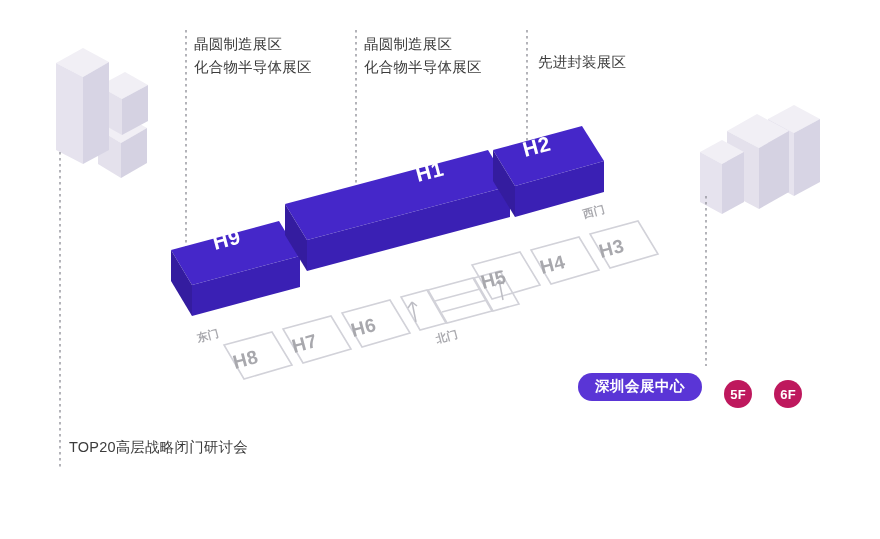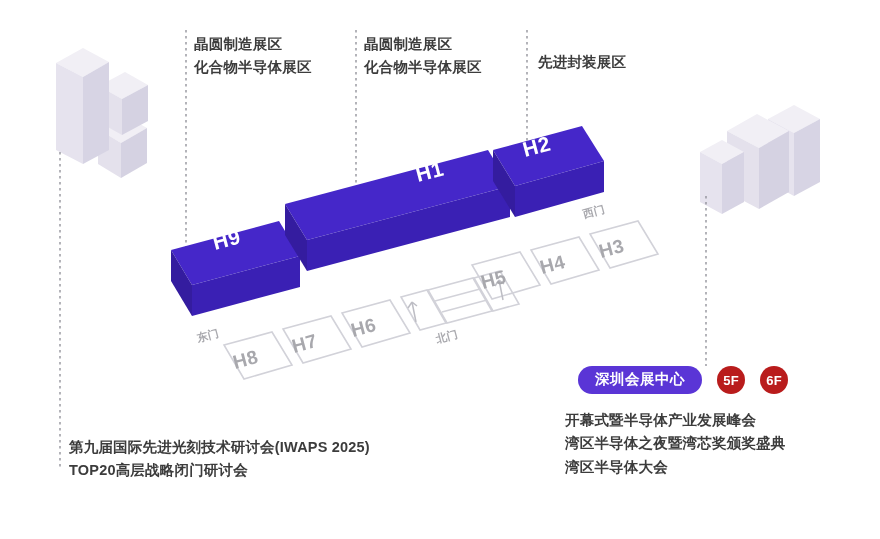--- a/index.html
+++ b/index.html
@@ -11,59 +11,60 @@
     color:#3f3f3f;
   }
   #stage { position:absolute; inset:0; width:880px; height:539px; }
 
   svg.layer { position:absolute; left:0; top:0; width:880px; height:539px; }
 
   
   .anno {
     position:absolute;
     font-size:14.5px;
-    font-weight:700;
+    font-weight:400;
     line-height:1.62;
     color:#3c3c3c;
     white-space:nowrap;
     letter-spacing:.2px;
   }
   .anno div { }
 
   #anno-a { left:194px; top:33px; }
   #anno-b { left:364px; top:33px; }
   #anno-c { left:538px; top:51px; }
 
   #anno-left  { left:69px;  top:436px; }
   #anno-right { left:565px; top:409px; }
 
   
   #badge-row {
     position:absolute; left:578px; top:366px;
-    display:flex; align-items:center; gap:15px;
+    display:flex; align-items:center; gap:22px;
   }
   .pill {
     background:#5a35d6;
     color:#fff;
     border-radius:999px;
     font-size:14.5px;
     font-weight:700;
     padding:5px 17px 6px 17px;
     letter-spacing:.5px;
     line-height:1.15;
   }
   .floor {
-    background:#b91c1c;
+    background:#be185d;
     color:#fff;
     border-radius:999px;
     font-size:13px;
     font-weight:700;
     width:28px; height:28px;
     display:flex; align-items:center; justify-content:center;
     letter-spacing:.2px;
+    margin-top:14px;
   }
 
   
   text { font-family:"Liberation Sans","DejaVu Sans",sans-serif; }
   .hall-on  { fill:#ffffff; font-size:21px; font-weight:700; letter-spacing:.5px;}
   .hall-off { fill:#a8a8ad; font-size:19px; font-weight:700; letter-spacing:.5px;}
   .gate     { fill:#a9a9ae; font-size:11px; font-weight:700;}
 </style>
 </head>
 <body>
@@ -192,29 +193,23 @@
   <div class="anno" id="anno-b">
     <div>晶圆制造展区</div>
     <div>化合物半导体展区</div>
   </div>
 
   <div class="anno" id="anno-c">
     <div>先进封装展区</div>
   </div>
 
   <div class="anno" id="anno-left">
-    <div>第九届国际先进光刻技术研讨会(IWAPS 2025)</div>
     <div>TOP20高层战略闭门研讨会</div>
   </div>
 
   <div id="badge-row">
     <span class="pill">深圳会展中心</span>
     <span class="floor">5F</span>
     <span class="floor">6F</span>
   </div>
 
-  <div class="anno" id="anno-right">
-    <div>开幕式暨半导体产业发展峰会</div>
-    <div>湾区半导体之夜暨湾芯奖颁奖盛典</div>
-    <div>湾区半导体大会</div>
-  </div>
 
 </div>
 
 </body></html>

